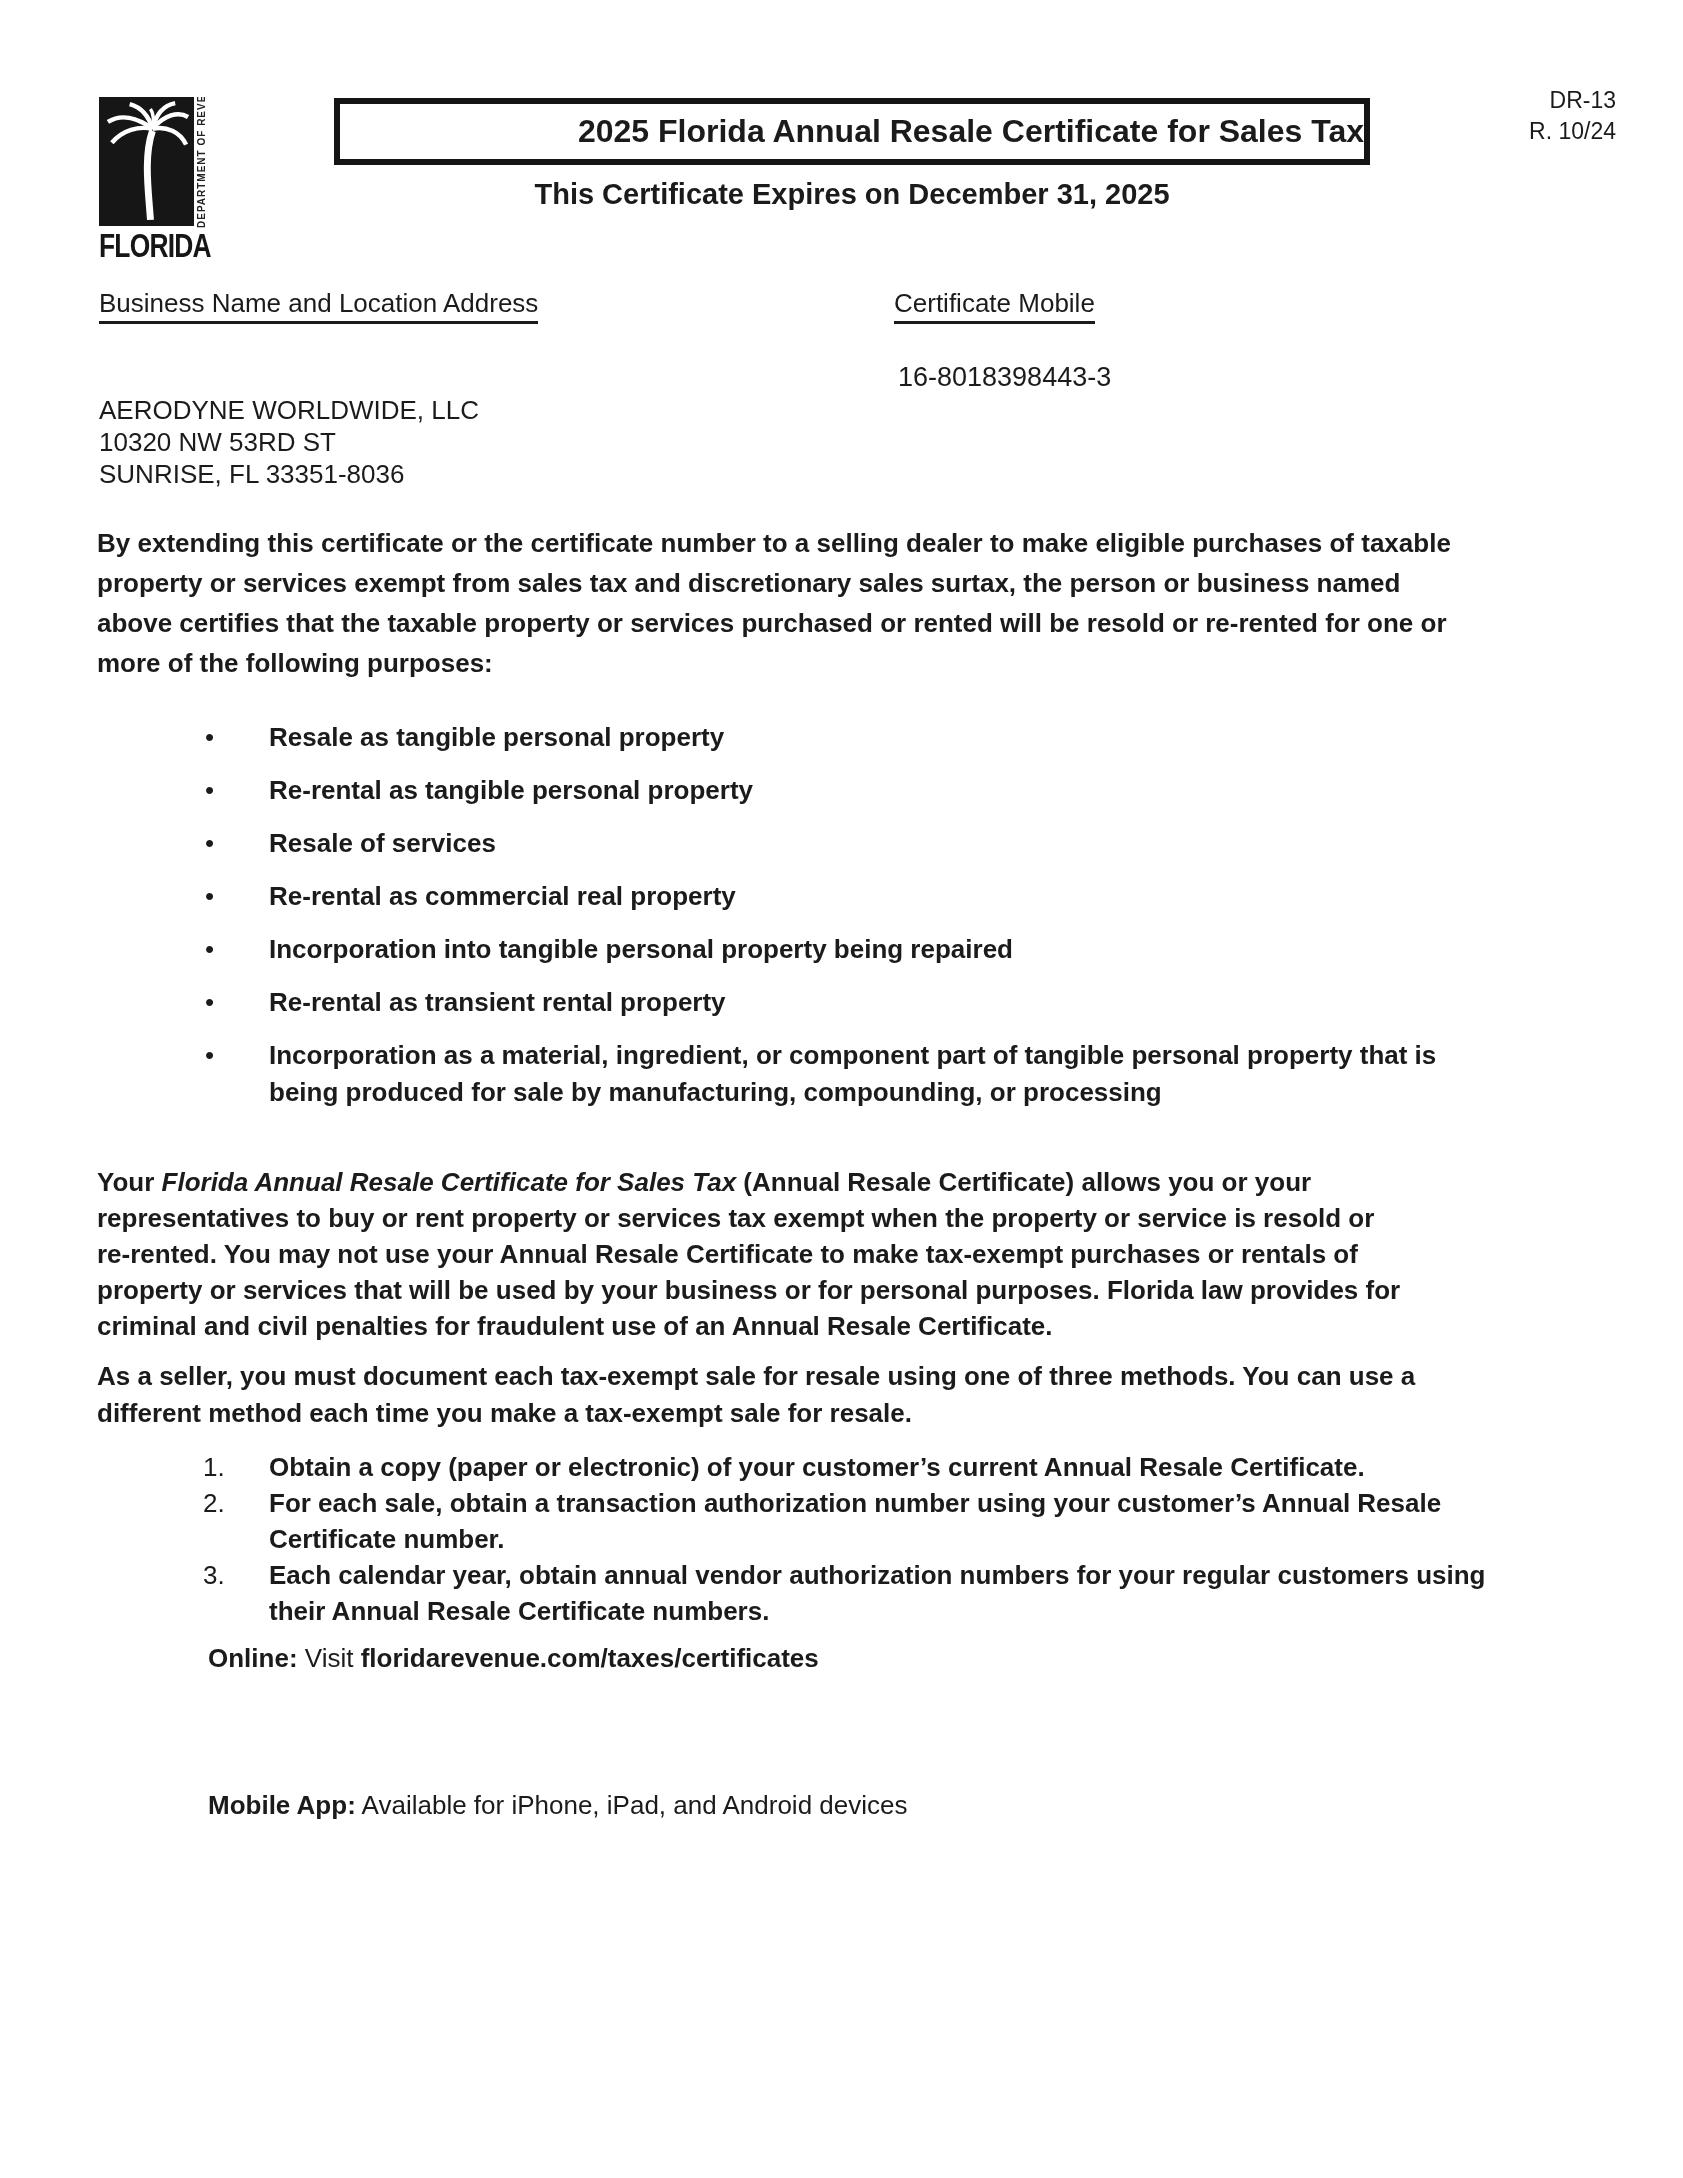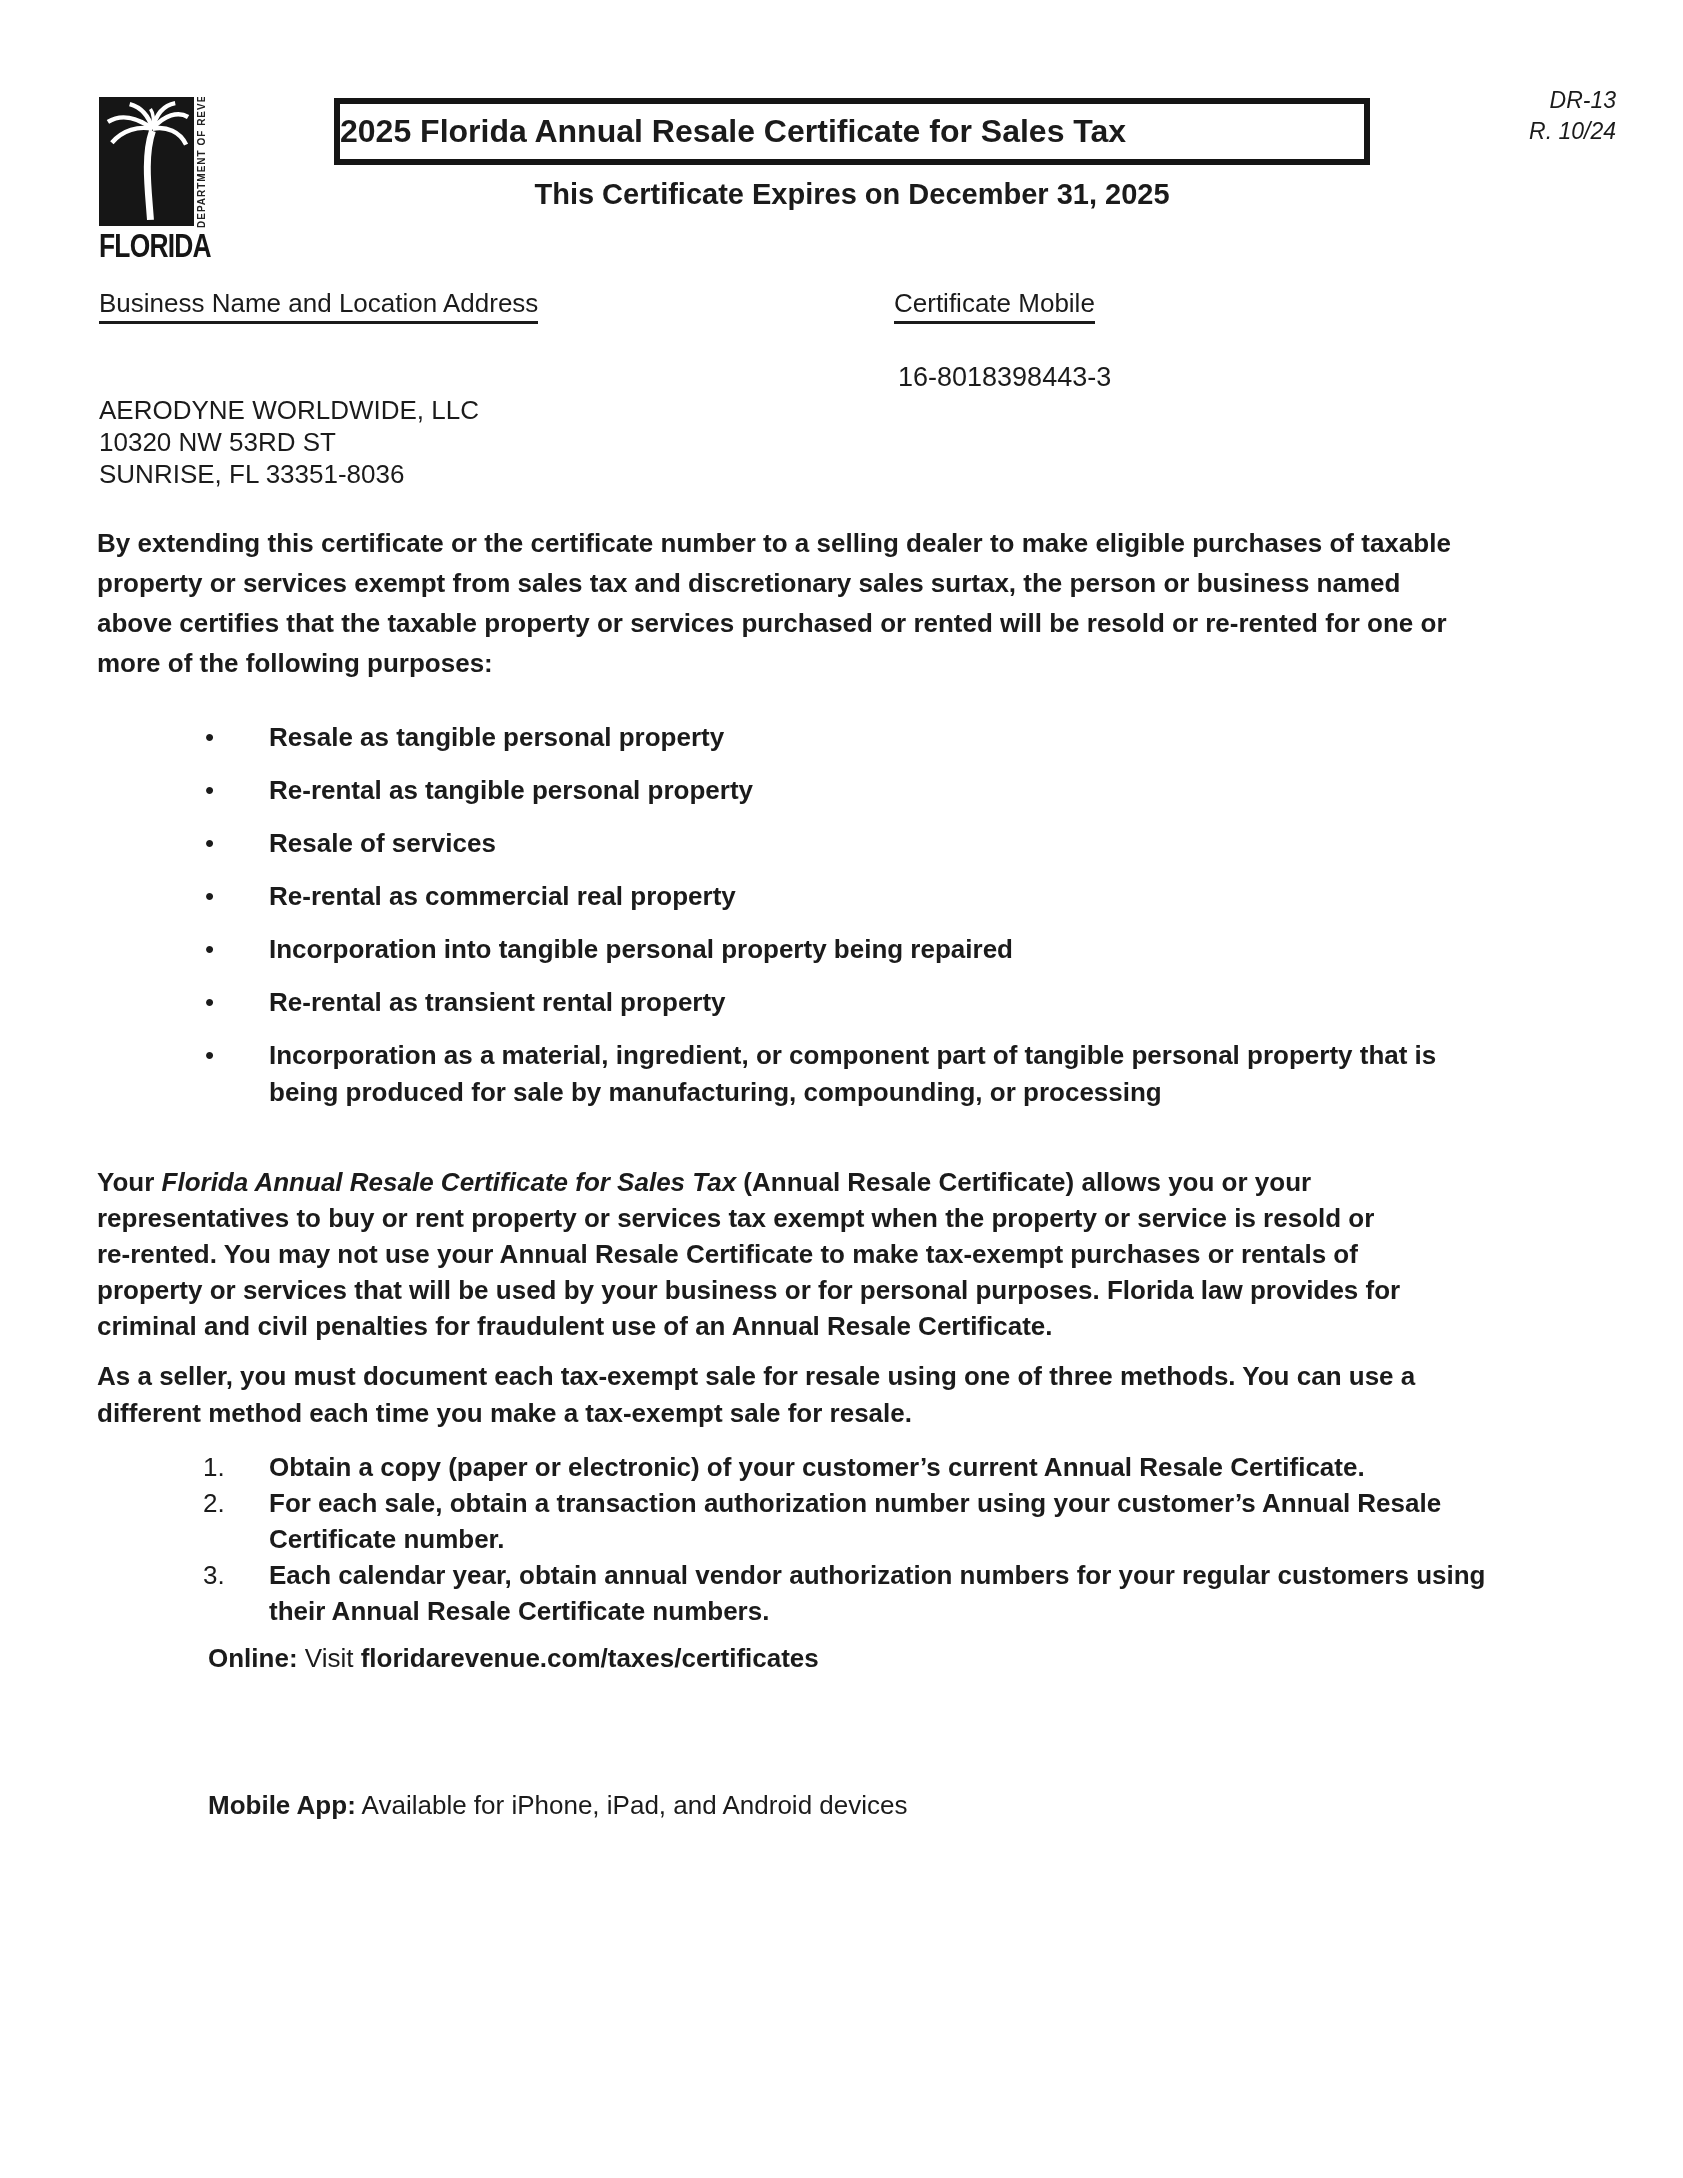--- a/index.html
+++ b/index.html
@@ -17,30 +17,30 @@
     writing-mode:vertical-rl; transform:rotate(180deg);
     font-size:10px; font-weight:bold; letter-spacing:1px; color:#222; white-space:nowrap; overflow:hidden;
   }
   .logo-word {
     position:absolute; left:0; top:130px; font-size:33px; font-weight:800; letter-spacing:-1px;
     transform:scaleX(0.8); transform-origin:left center; white-space:nowrap; color:#161616;
   }
   
   .title-box {
     position:absolute; left:334px; top:98px; width:1036px; height:67px; box-sizing:border-box;
-    border:6px solid #151515; display:flex; align-items:center; justify-content:flex-start;
+    border:6px solid #151515; display:flex; align-items:center; justify-content:flex-end;
   }
   .title-box span { font-size:32px; font-weight:bold; white-space:nowrap; }
   .subtitle {
     position:absolute; left:334px; top:178px; width:1036px; text-align:center;
     font-size:29px; font-weight:bold;
   }
   .form-meta {
     position:absolute; left:1386px; top:85px; width:230px; text-align:right;
-    font-size:23px; line-height:31px;font-style:italic;
+    font-size:23px; line-height:31px;
   }
   
   .heading { position:absolute; font-size:26px; }
   .heading > span { border-bottom:3px solid #1b1b1b; padding-bottom:2px; display:inline-block; }
   .hl { left:99px; top:288px; }
   .hr { left:894px; top:288px; }
   .cert-number { position:absolute; left:898px; top:362px; font-size:27px; }
   .address { position:absolute; left:99px; top:394px; font-size:26px; line-height:32px; }
   
   .body { position:absolute; margin:0; font-size:26px; }

